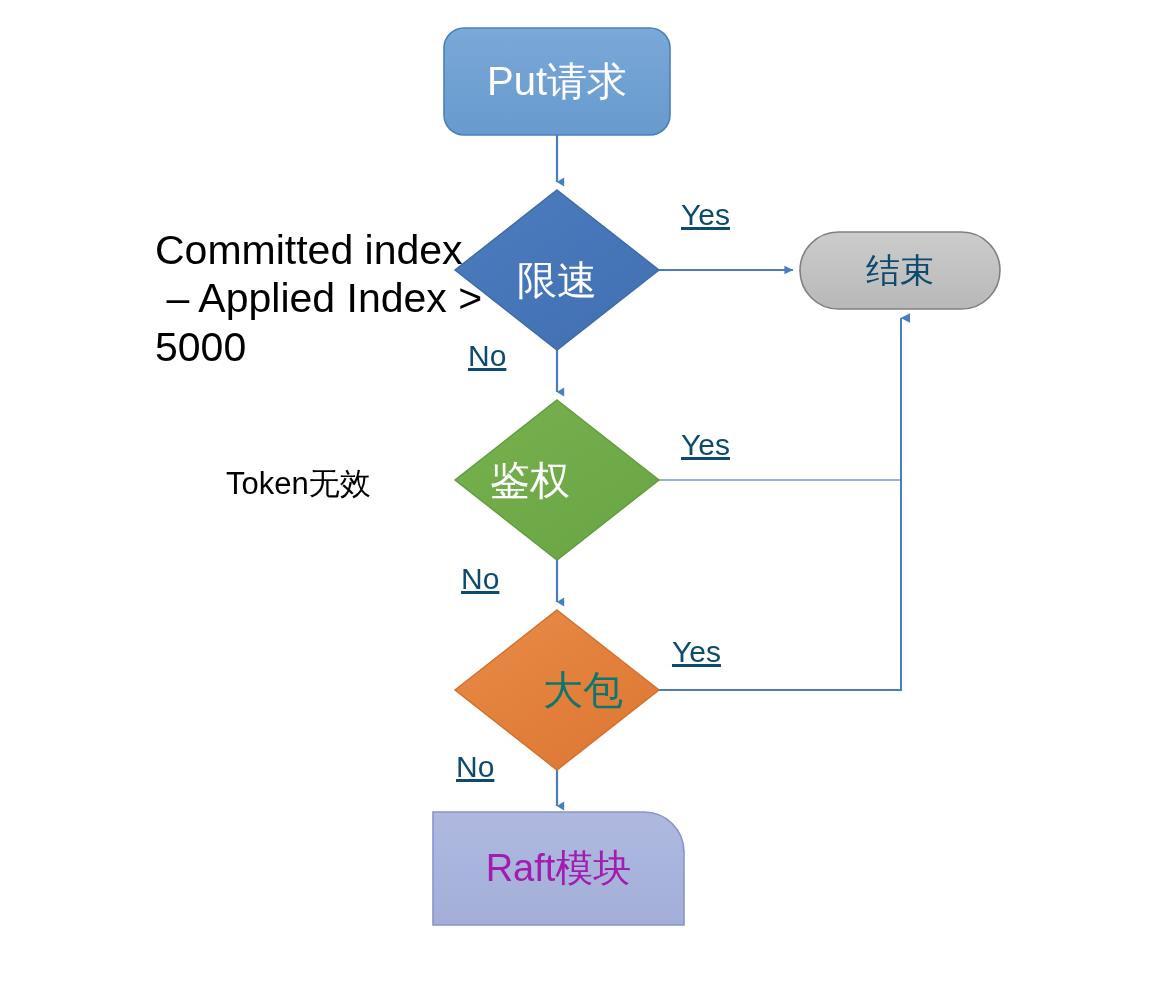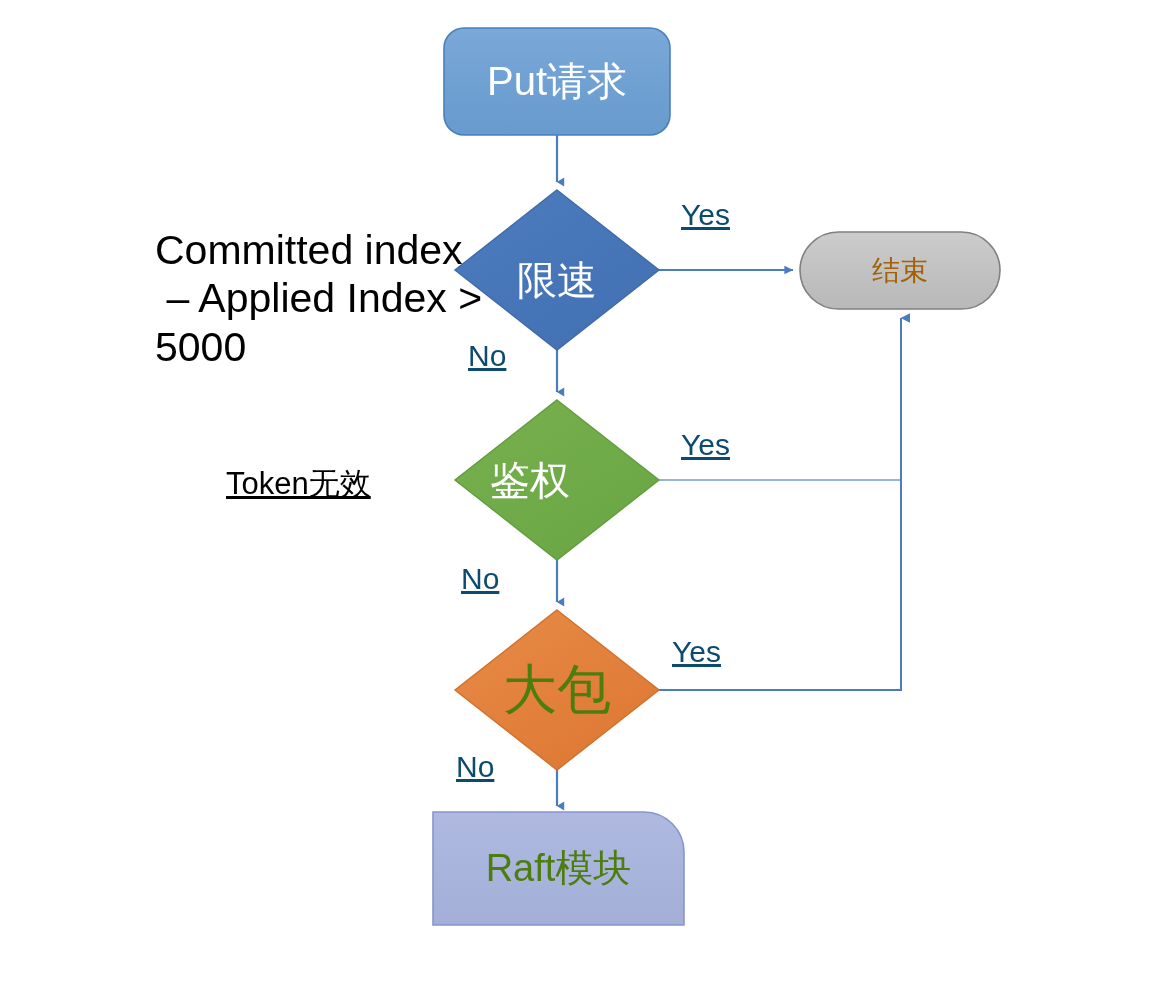--- a/index.html
+++ b/index.html
@@ -129,36 +129,36 @@
     </g>
   </svg>
 
   <div class="node-label" style="left:444px; top:28px; width:226px; height:107px;
               color:#ffffff; font-size:40px;">Put请求</div>
 
   <div class="node-label" style="left:455px; top:240px; width:204px; height:80px;
               color:#ffffff; font-size:40px;">限速</div>
 
   <div class="node-label" style="left:800px; top:232px; width:200px; height:77px;
-              color:#a16207; font-size:28px;">结束</div>
+              color:#0c4a6e; font-size:34px;">结束</div>
 
   <div class="node-label" style="left:428px; top:440px; width:204px; height:80px;
               color:#ffffff; font-size:40px;">鉴权</div>
 
-  <div class="node-label" style="left:455px; top:650px; width:204px; height:80px;
-              color:#4d7c0f; font-size:54px;">大包</div>
+  <div class="node-label" style="left:481px; top:650px; width:204px; height:80px;
+              color:#0f766e; font-size:40px;">大包</div>
 
   <div class="node-label" style="left:433px; top:812px; width:251px; height:113px;
-              color:#4d7c0f; font-size:38px;">Raft模块</div>
+              color:#a21caf; font-size:38px;">Raft模块</div>
 
   <div class="free-label" style="left:155px; top:226px; width:290px; font-size:41px;">Committed index
  – Applied Index &gt;
 5000</div>
 
-  <div class="free-label" style="left:226px; top:466px; font-size:31px;text-decoration:underline;">Token无效</div>
+  <div class="free-label" style="left:226px; top:466px; font-size:31px;">Token无效</div>
 
 
   <div class="edge-label" style="left:681px; top:198px;">Yes</div>
 
   <div class="edge-label" style="left:468px; top:339px;">No</div>
 
   <div class="edge-label" style="left:681px; top:428px;">Yes</div>
 
   <div class="edge-label" style="left:461px; top:562px;">No</div>
 

